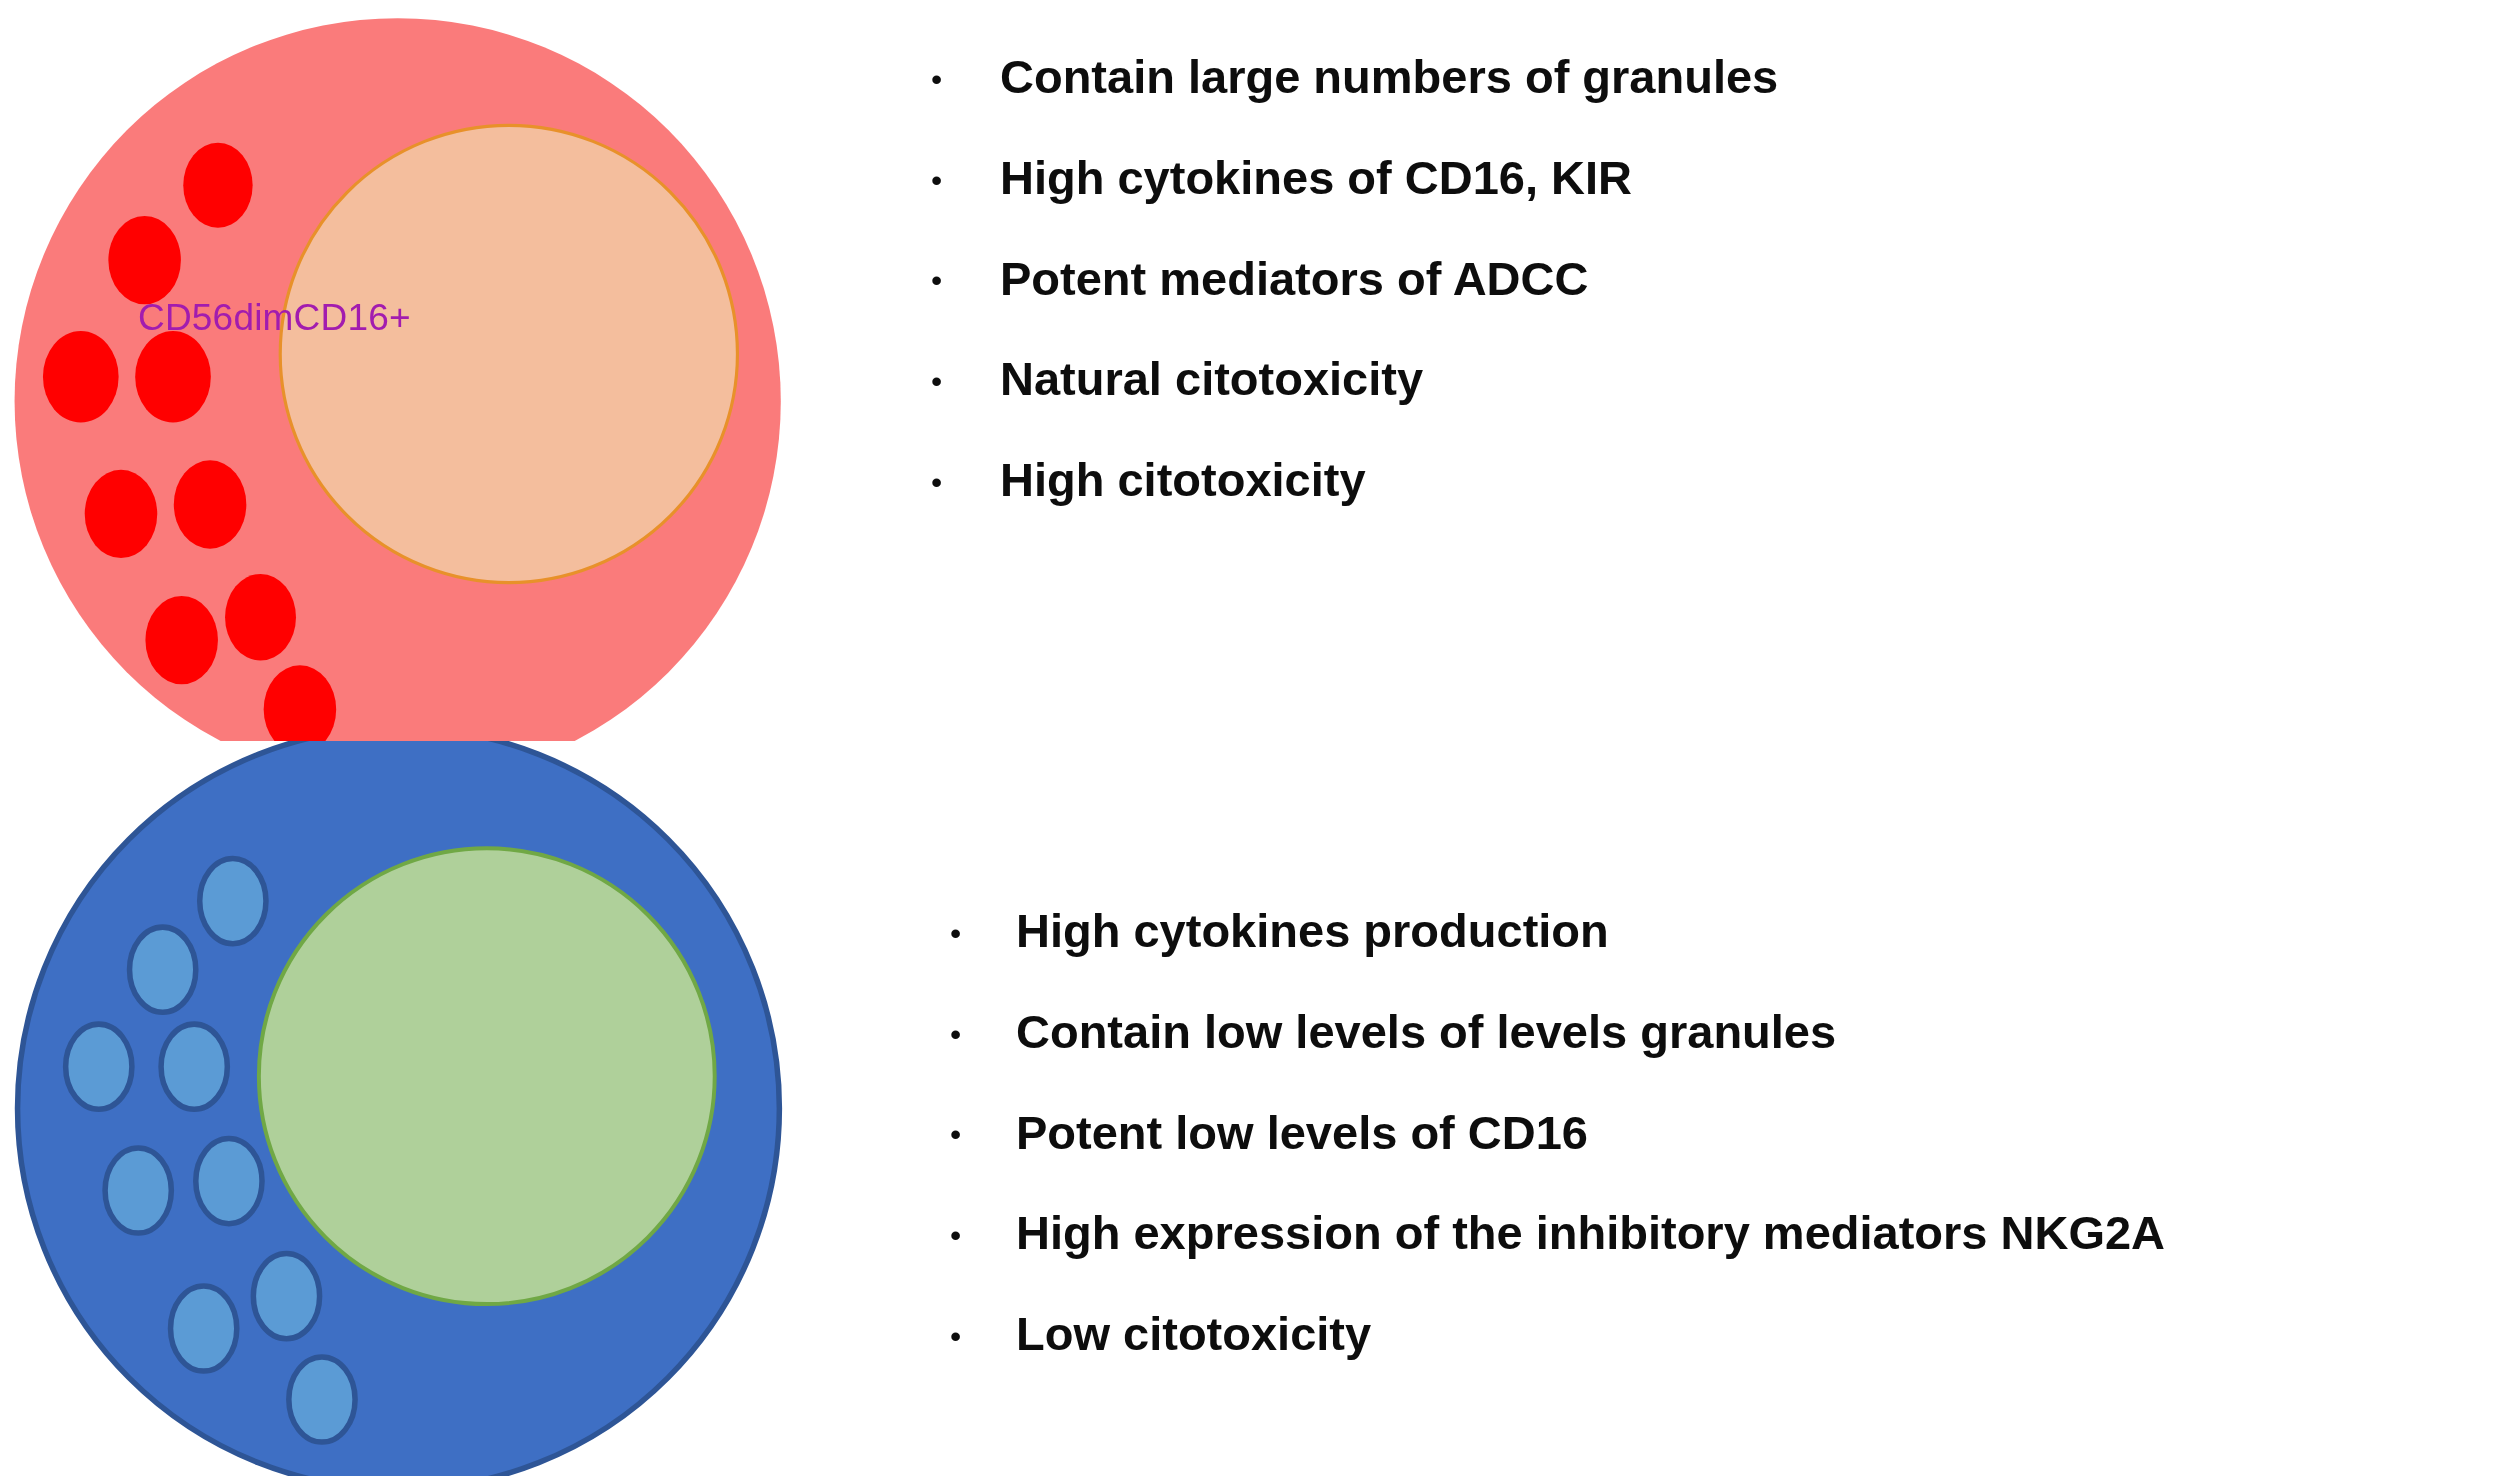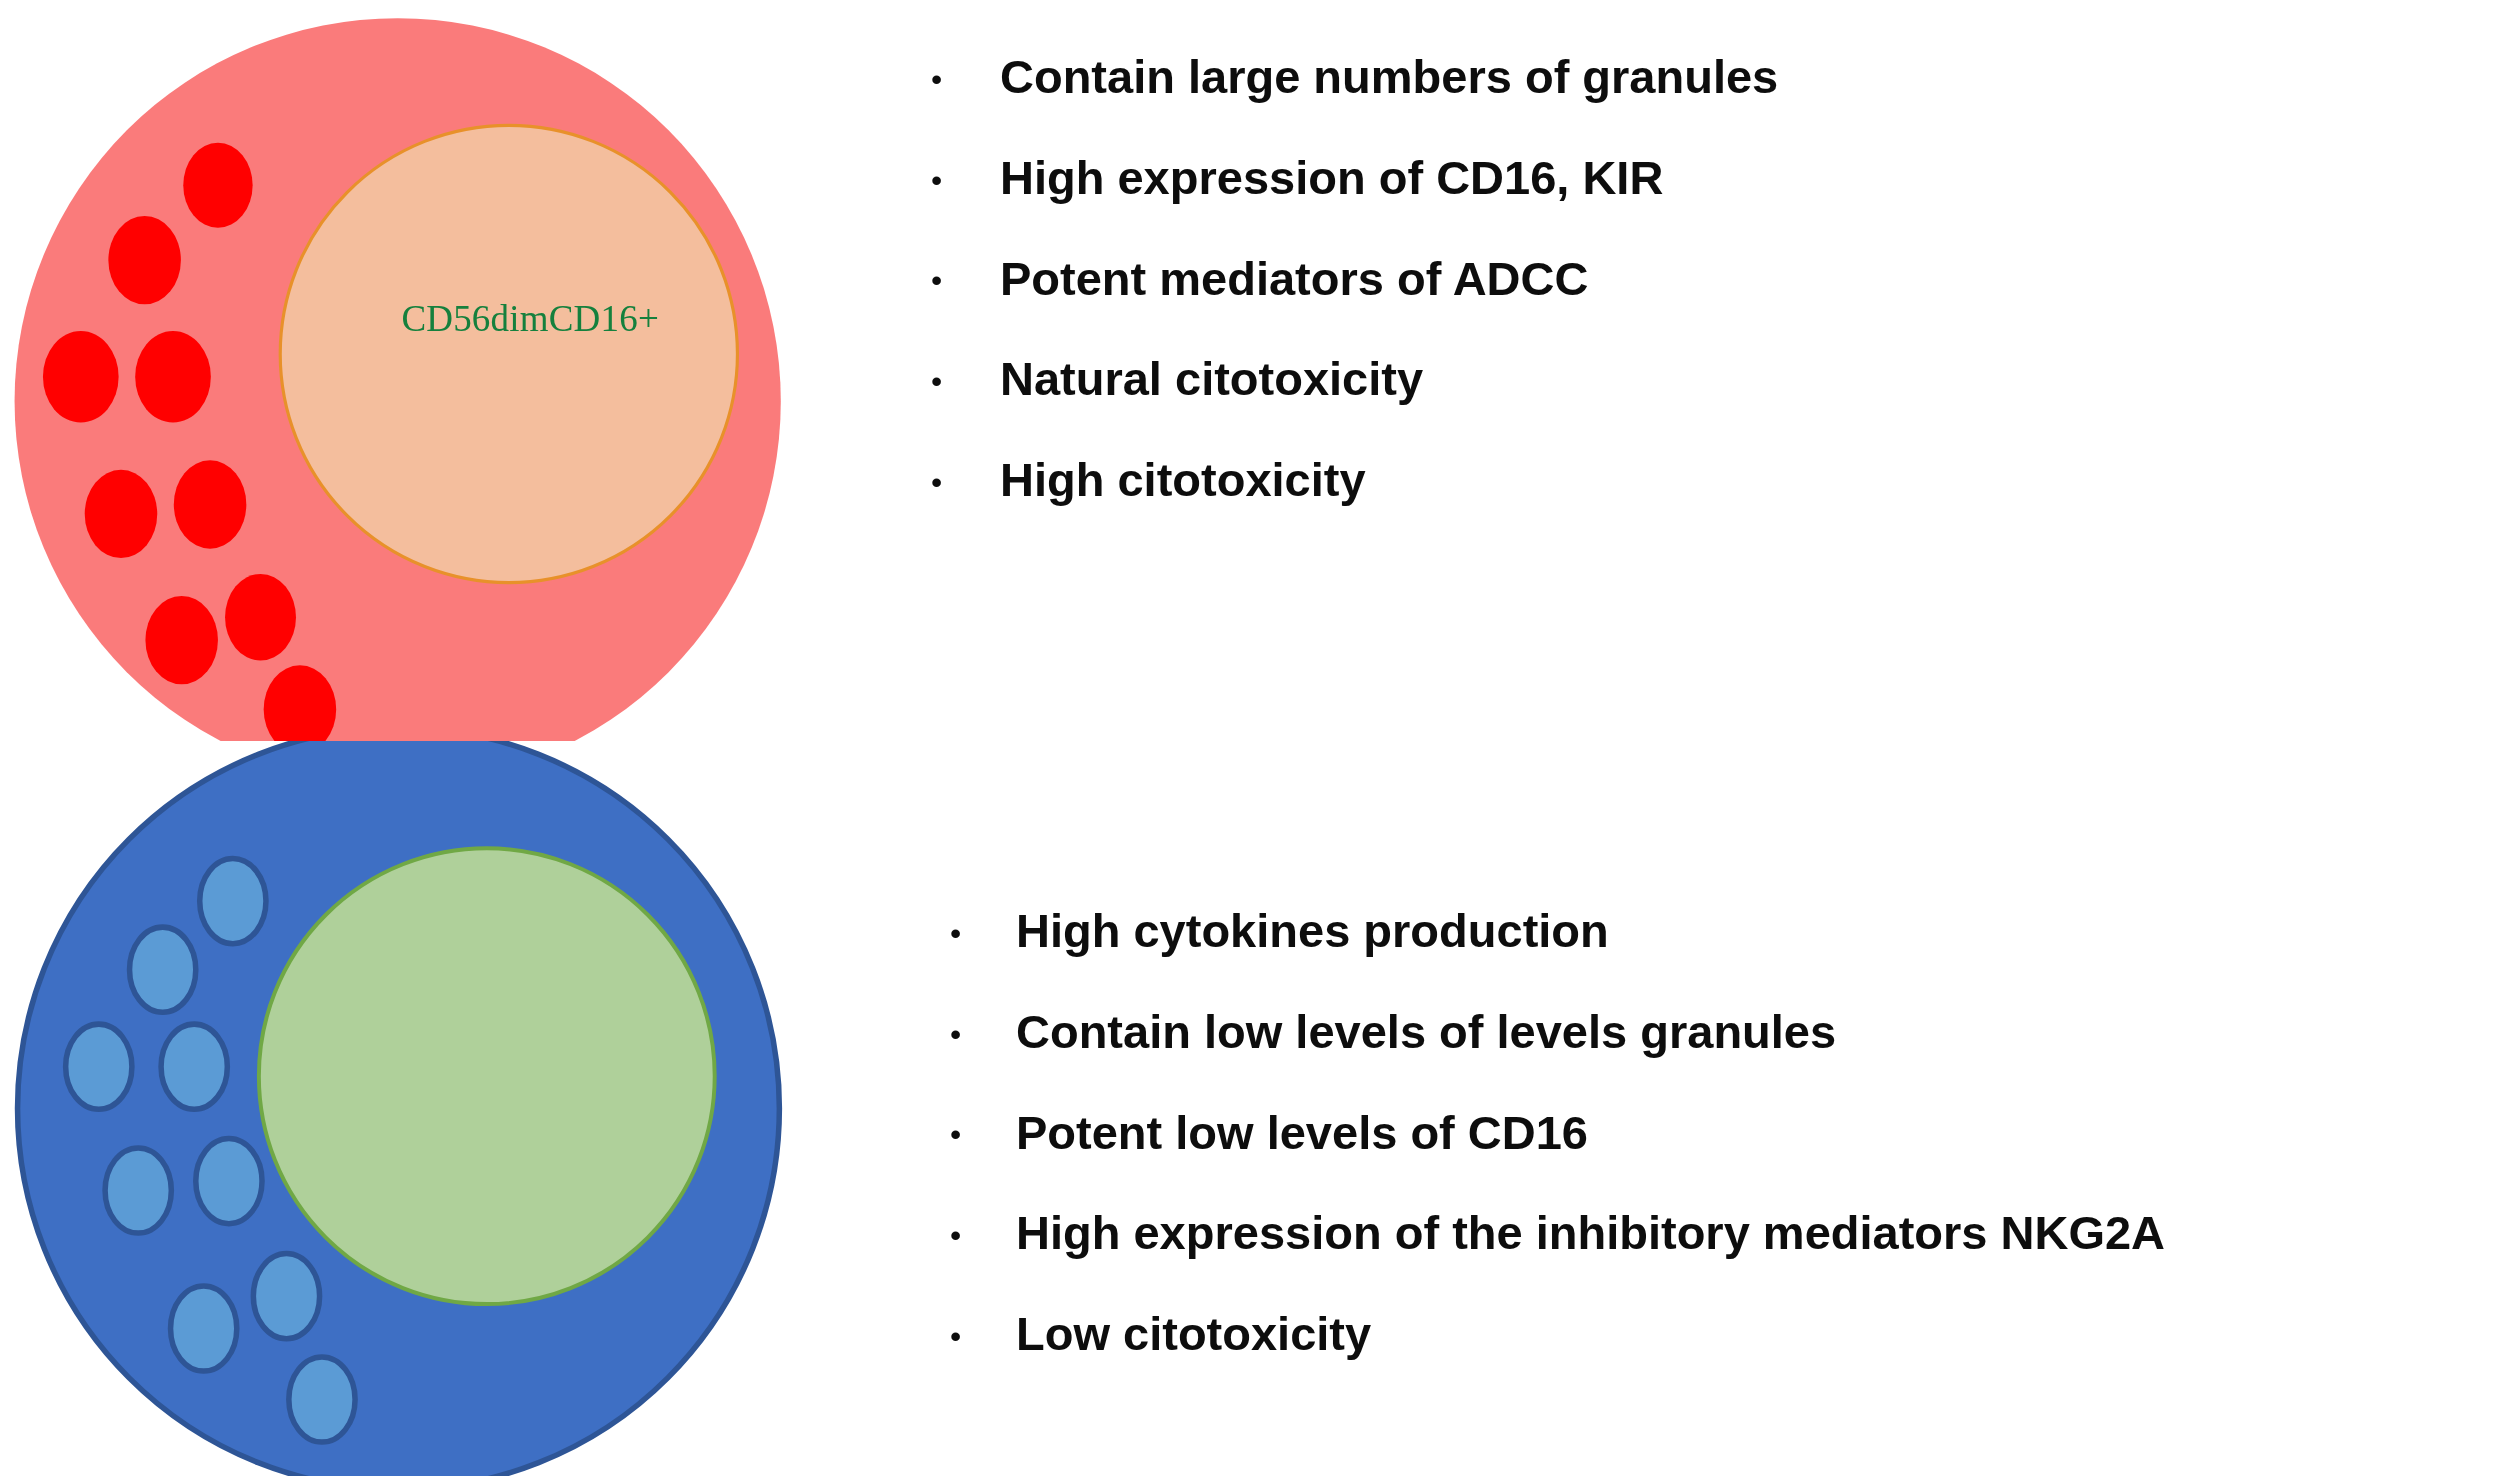--- a/index.html
+++ b/index.html
@@ -28,23 +28,23 @@
     position: absolute;
     display: block;
   }
   #panel-dim  { left: 0;    top: 0;    width: 860px; height: 741px; }
   #panel-bright { left: 0;  top: 741px; width: 860px; height: 735px; }
 
   .cell-svg { display: block; }
 
   .nucleus-label {
     position: absolute;
-    text-align: right;
-    color: #15803d;
-    font-family: Liberation Serif, serif;
+    text-align: left;
+    color: #a21caf;
+    font-family: Liberation Sans, sans-serif;
     white-space: nowrap;
     pointer-events: none;
   }
   #nucleus-label-dim {
     left: 138px;
     top: 297px;
     width: 521px;
     font-size: 37px;
     letter-spacing: 0.2px;
   }
@@ -118,21 +118,21 @@
     <div class="nucleus-label" id="nucleus-label-dim">CD56dimCD16+</div>
   </div>
 
   <ul class="bullet-list" id="list-dim">
     <li class="bullet-item">
       <span class="bullet-marker">•</span>
       <span class="bullet-text">Contain large numbers of granules</span>
     </li>
     <li class="bullet-item">
       <span class="bullet-marker">•</span>
-      <span class="bullet-text">High expression of CD16, KIR</span>
+      <span class="bullet-text">High cytokines of CD16, KIR</span>
     </li>
     <li class="bullet-item">
       <span class="bullet-marker">•</span>
       <span class="bullet-text">Potent mediators of ADCC</span>
     </li>
     <li class="bullet-item">
       <span class="bullet-marker">•</span>
       <span class="bullet-text">Natural citotoxicity</span>
     </li>
     <li class="bullet-item">

